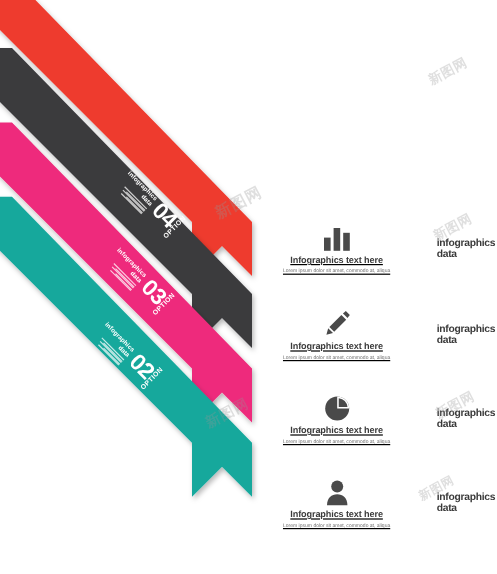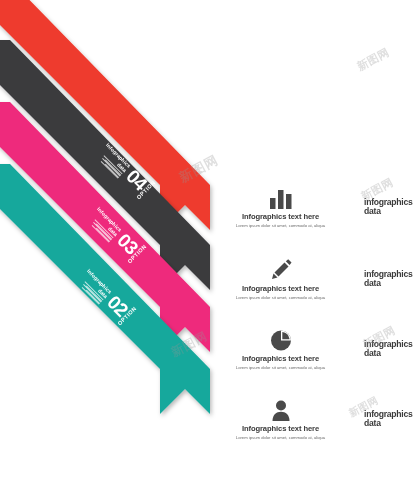--- a/index.html
+++ b/index.html
@@ -109,20 +109,21 @@
     width: 414px; height: 478px;
   }
   .row {
     position: absolute;
     display: flex;
     align-items: flex-start;
   }
   .col-left {
     width: 105px;
     text-align: center;
+    text-decoration: underline;
   }
   .icon-wrap {
     height: 26px;
     display: flex;
     align-items: flex-end;
     justify-content: center;
     margin-bottom: 3px;
   }
   .icon-wrap svg { display: block; }
   .row-title {

